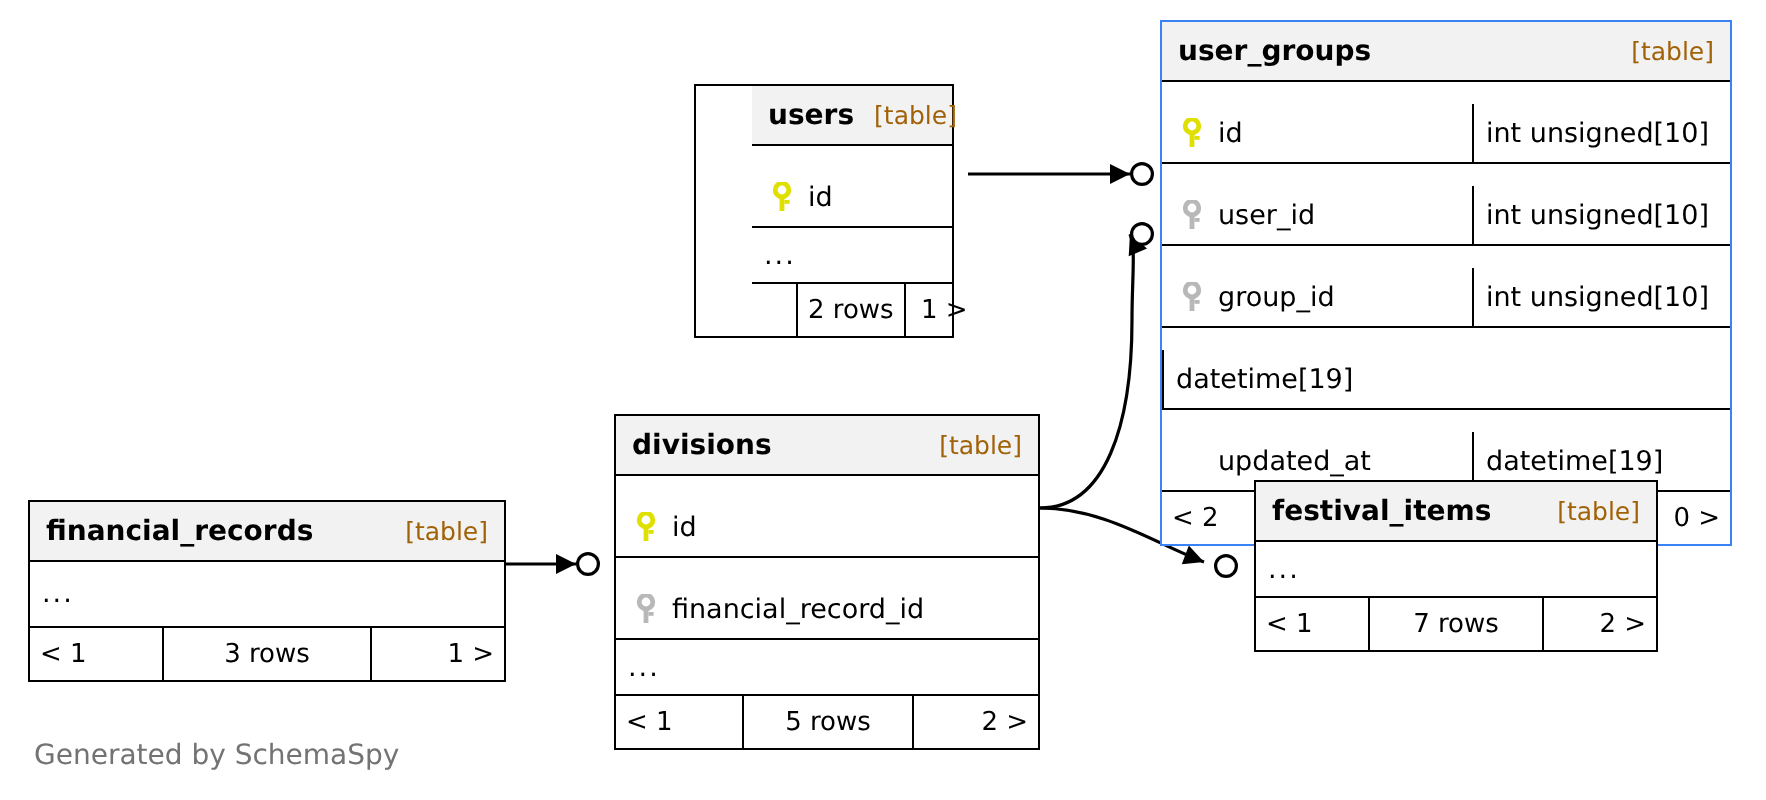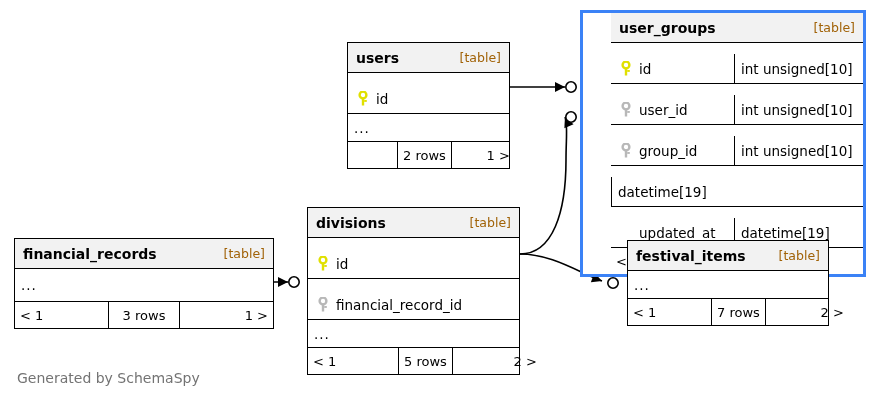--- a/index.html
+++ b/index.html
@@ -30,22 +30,21 @@
     z-index: 1;
   }
   .table-node {
     position: absolute;
     box-sizing: border-box;
     background: #ffffff;
     border: 1px solid #000000;
     z-index: 2;
   }
   .table-node.emphasis {
-    border: 3px solid #3b82f6;
-    padding-left: 28px;
+    border: 1px solid #3b82f6;
   }
   .tbl-header {
     display: flex;
     align-items: center;
     justify-content: space-between;
     box-sizing: border-box;
     background: #f2f2f2;
     border-bottom: 1px solid #000000;
     padding: 0 8px;
     height: 30px;
@@ -108,21 +107,20 @@
     margin-right: 4px;
   }
   .key-slot.empty {
     width: 18px;
   }
   .tbl-footer {
     display: flex;
     box-sizing: border-box;
     height: 26px;
     align-items: stretch;
-    gap: 27px;
   }
   .foot-cell {
     display: flex;
     align-items: center;
     box-sizing: border-box;
     font-size: 13px;
     white-space: nowrap;
     padding: 0 5px;
   }
   .foot-prev {
@@ -240,21 +238,21 @@
       <div class="col-type" style="width:129px;">datetime[19]</div>
     </div>
 
     <div class="tbl-footer">
       <div class="foot-cell foot-prev" style="width:108px;">&lt; 2</div>
       <div class="foot-cell foot-rows">3 rows</div>
       <div class="foot-cell foot-next" style="width:92px;">0 &gt;</div>
     </div>
   </div>
 
-  <div class="table-node" style="left:347px; top:42px; width:163px;">
+  <div class="table-node" style="left:347px; top:42px; width:130px;padding-left:28px;">
     <div class="tbl-header">
       <span class="tbl-name">users</span>
       <span class="tbl-kind">[table]</span>
     </div>
 
     <div class="tbl-row">
       <div class="col-name">
         <span class="key-slot">
           <svg width="12" height="16" viewBox="0 0 12 16">
             <circle cx="6" cy="4" r="3.4" fill="none" stroke="#e0e000" stroke-width="2.4"></circle>
@@ -309,21 +307,21 @@
 
     <div class="ellipsis-row">...</div>
 
     <div class="tbl-footer">
       <div class="foot-cell foot-prev" style="width:63px;">&lt; 1</div>
       <div class="foot-cell foot-rows">5 rows</div>
       <div class="foot-cell foot-next" style="width:62px;">2 &gt;</div>
     </div>
   </div>
 
-  <div class="table-node" style="left:14px; top:238px; width:260px;">
+  <div class="table-node" style="left:14px; top:250px; width:239px;">
     <div class="tbl-header">
       <span class="tbl-name">financial_records</span>
       <span class="tbl-kind">[table]</span>
     </div>
 
     <div class="ellipsis-row" style="height:33px;">...</div>
 
     <div class="tbl-footer">
       <div class="foot-cell foot-prev" style="width:66px;">&lt; 1</div>
       <div class="foot-cell foot-rows">3 rows</div>

